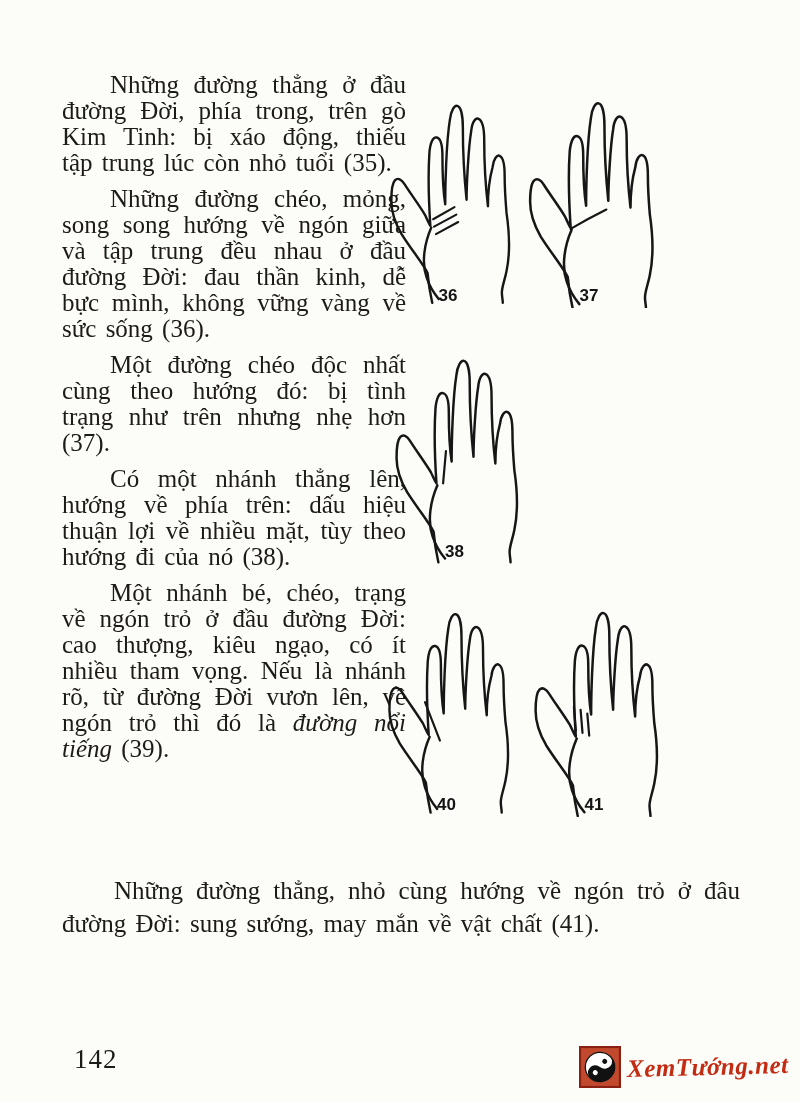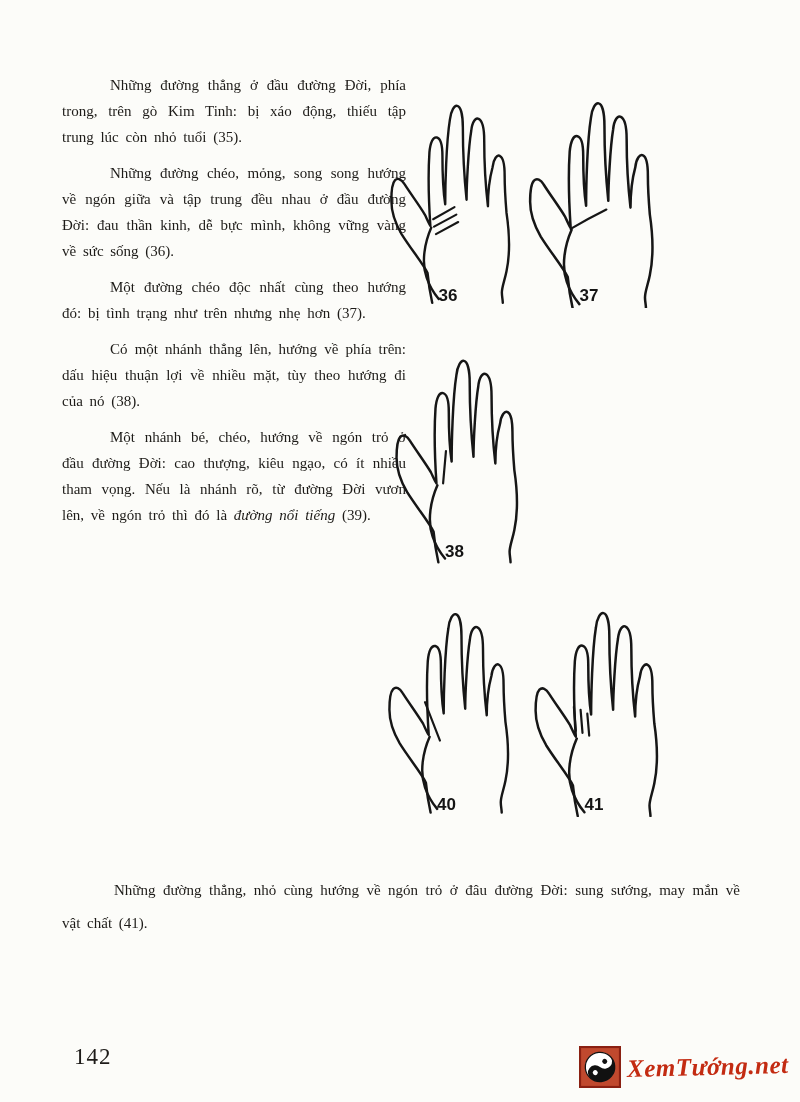--- a/index.html
+++ b/index.html
@@ -15,21 +15,21 @@
     overflow: hidden;
     color: #1d1b18;
   }
   
   .text-column {
     position: absolute;
     left: 62px; top: 72px; width: 344px;
   }
   .para {
     margin: 0 0 10px 0;
-    font-size: 15px;
+    font-size: 25px;
     line-height: 26px;
     text-align: justify;
     text-indent: 48px;
     word-spacing: 3px;
     color: #1d1b18;
   }
   
   .full-width-block {
     position: absolute;
     left: 62px; top: 874px; width: 678px;
@@ -63,21 +63,21 @@
   #fig40 { left: 381px; top: 593px; width: 131px; height: 224px; }
   #fig41 { left: 527px; top: 595px; width: 134px; height: 222px; text-decoration: underline; }
 
   .hand-stroke { fill: none; stroke: #161616; stroke-width: 2.6; stroke-linecap: round; stroke-linejoin: round; }
   .mark-stroke { fill: none; stroke: #161616; stroke-width: 2.3; stroke-linecap: round; }
 
   
   .page-number {
     position: absolute;
     left: 74px; top: 1044px;
-    font-size: 23px;
+    font-size: 27px;
     letter-spacing: 1px;
     color: #1d1b18;
   }
   .watermark {
     position: absolute;
     right: 12px; top: 1046px;
     display: flex; align-items: center; gap: 6px;
   }
   .wm-icon { width: 42px; height: 42px; }
   .wm-text {
@@ -132,21 +132,21 @@
           C 50 212 55 220 60 226"></path>
       </g>
     </defs>
   </svg>
 
   <div class="text-column">
     <p class="para">Những đường thẳng ở đầu đường Đời, phía trong, trên gò Kim Tinh: bị xáo động, thiếu tập trung lúc còn nhỏ tuổi (35).</p>
     <p class="para">Những đường chéo, mỏng, song song hướng về ngón giữa và tập trung đều nhau ở đầu đường Đời: đau thần kinh, dễ bực mình, không vững vàng về sức sống (36).</p>
     <p class="para">Một đường chéo độc nhất cùng theo hướng đó: bị tình trạng như trên nhưng nhẹ hơn (37).</p>
     <p class="para">Có một nhánh thẳng lên, hướng về phía trên: dấu hiệu thuận lợi về nhiều mặt, tùy theo hướng đi của nó (38).</p>
-    <p class="para"><span>Một nhánh bé, chéo, hướng về ngón trỏ ở đầu đường Đời: cao thượng, kiêu ngạo, có ít nhiều tham vọng. Nếu là nhánh rõ, từ đường Đời vươn lên, về ngón trỏ thì đó là </span><i>đường nổi tiếng</i><span> (39).</span></p>
+    <p class="para"><span>Một nhánh bé, chéo, trạng về ngón trỏ ở đầu đường Đời: cao thượng, kiêu ngạo, có ít nhiều tham vọng. Nếu là nhánh rõ, từ đường Đời vươn lên, về ngón trỏ thì đó là </span><i>đường nổi tiếng</i><span> (39).</span></p>
   </div>
 
   <div class="figure" id="fig36">
     <svg class="hand" viewBox="0 0 140 230">
       <use href="#handShape"></use>
       <path class="mark-stroke" d="M54 140 L77 127 M55 148 L79 135 M57 156 L81 143"></path>
     </svg>
     <div class="fig-num">36</div>
   </div>
 

